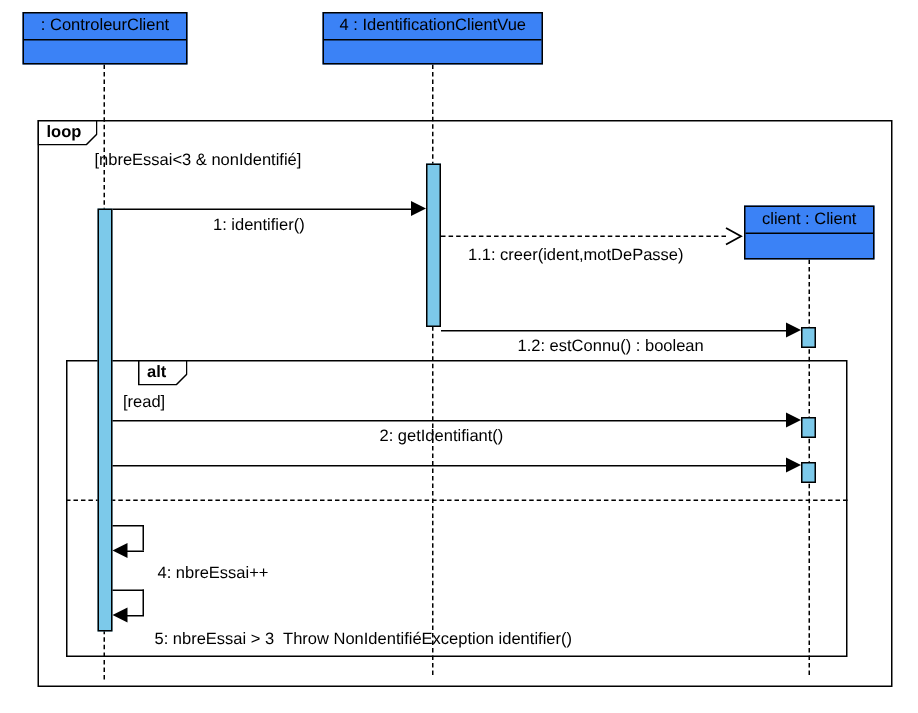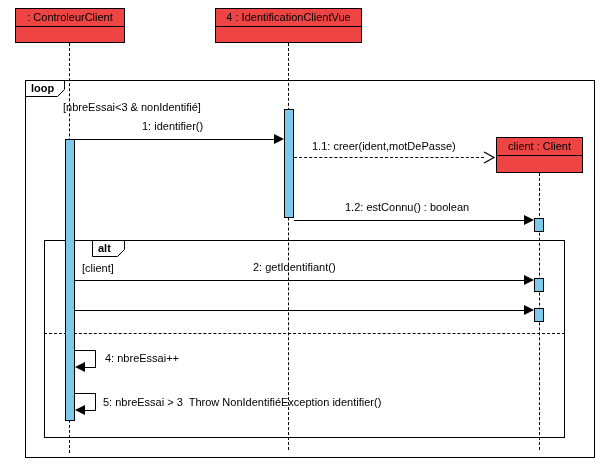--- a/index.html
+++ b/index.html
@@ -10,34 +10,34 @@
   }
   .abs{position:absolute;box-sizing:border-box;}
   
   .lifeline{border-left:1px dashed #000;width:0;z-index:1;}
   
   .frame{border:1px solid #000;z-index:2;background:transparent;}
   .frag-label{z-index:5;}
   .frag-label svg{position:absolute;left:0;top:0;}
   .frag-op{position:absolute;left:6px;top:1px;font-size:11px;font-weight:bold;line-height:15px;}
   
-  .obj{background:#ef4444;border:1px solid #000;z-index:4;}
+  .obj{background:#3b82f6;border:1px solid #000;z-index:4;}
   .obj-name{height:17px;border-bottom:1px solid #000;text-align:center;
             font-size:11px;line-height:17px;white-space:pre;overflow:hidden;}
   
   .act{background:#7CC9EA;border:1px solid #000;z-index:3;}
   
   .mline{height:0;border-top:1px solid #000;z-index:6;}
   .mline-dashed{height:0;border-top:1px dashed #000;z-index:6;}
   .vline{width:0;border-left:1px solid #000;z-index:6;}
   .arrow-right{width:0;height:0;border-top:5px solid transparent;
                border-bottom:5px solid transparent;border-left:10px solid #000;z-index:7;}
   .arrow-left{width:0;height:0;border-top:5px solid transparent;
               border-bottom:5px solid transparent;border-right:10px solid #000;z-index:7;}
-  .msg-label{font-size:11px;line-height:12px;white-space:pre;z-index:8;}
+  .msg-label{font-size:11px;line-height:12px;white-space:pre;z-index:8;margin-top:24px;}
   .guard{font-size:11px;line-height:12px;white-space:pre;z-index:8;}
   .divider{height:0;border-top:1px dashed #000;z-index:2;}
 </style>
 </head>
 <body>
 
 <div class="canvas">
 
   <div class="abs lifeline" style="left:69px;top:43px;height:410px;"></div>
   <div class="abs lifeline" style="left:288px;top:43px;height:407px;"></div>
@@ -60,21 +60,21 @@
   <div class="abs act" style="left:534px;top:218px;width:10px;height:14px;"></div>
   <div class="abs act" style="left:534px;top:278px;width:10px;height:14px;"></div>
   <div class="abs act" style="left:534px;top:308px;width:10px;height:14px;"></div>
 
   <div class="abs frag-label" style="left:44px;top:240px;width:33px;height:17px;margin-left:48px;">
     <svg width="33" height="17" viewBox="0 0 33 17">
       <polygon points="0.5,0.5 32.5,0.5 32.5,9.5 25.5,16.5 0.5,16.5" fill="#ffffff" stroke="#000000" stroke-width="1"></polygon>
     </svg>
     <span class="frag-op">alt</span>
   </div>
-  <div class="abs guard" style="left:82px;top:262px;">[client]</div>
+  <div class="abs guard" style="left:82px;top:262px;">[read]</div>
 
   <div class="abs obj" style="left:15px;top:8px;width:110px;height:35px;">
     <div class="obj-name">: ControleurClient</div>
   </div>
   <div class="abs obj" style="left:215px;top:8px;width:147px;height:35px;">
     <div class="obj-name">4 : IdentificationClientVue</div>
   </div>
   <div class="abs obj" style="left:496px;top:137px;width:87px;height:36px;">
     <div class="obj-name">client : Client</div>
   </div>

